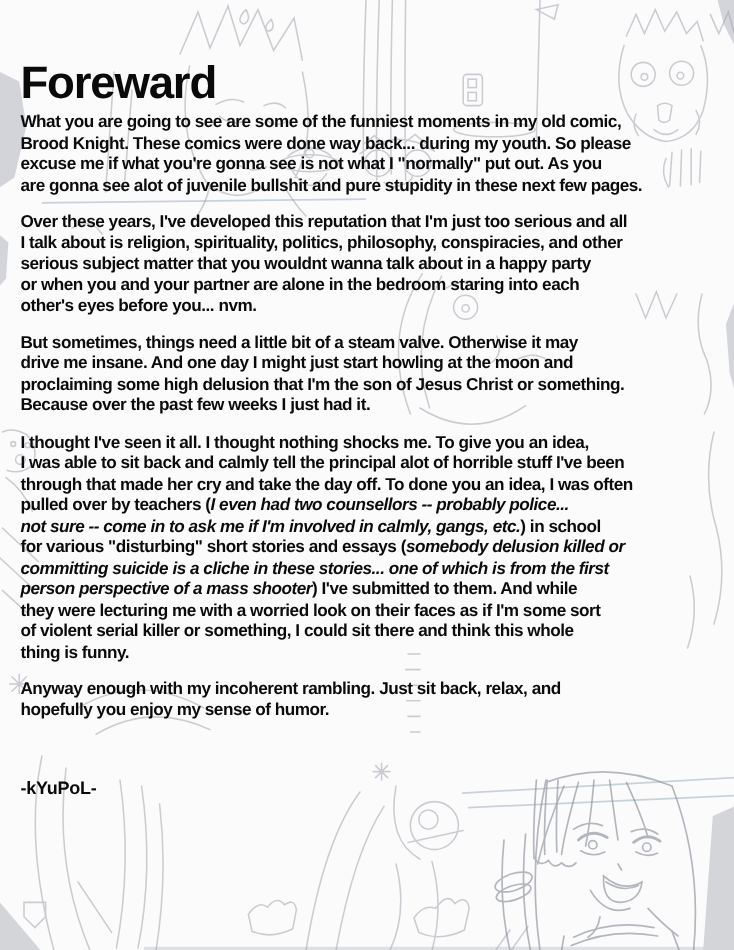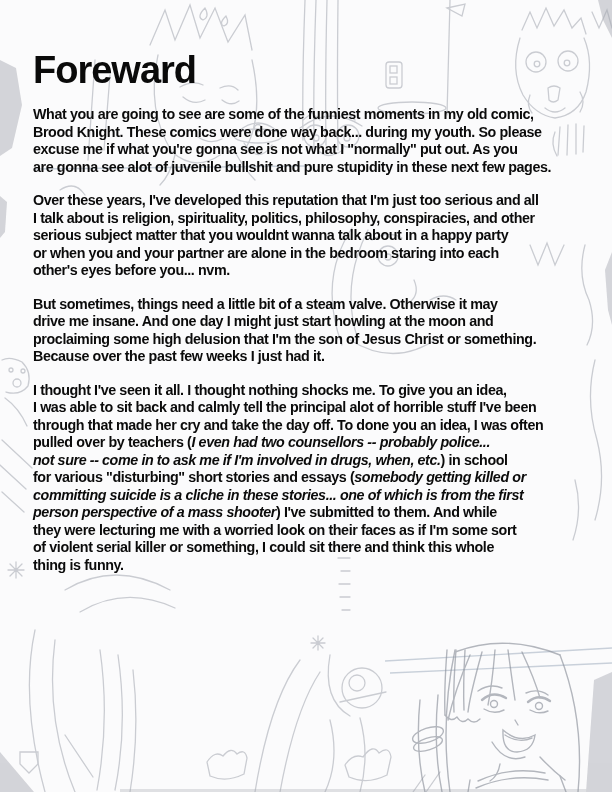--- a/index.html
+++ b/index.html
@@ -3,30 +3,30 @@
 <meta charset="utf-8">
 <style>
   html,body{margin:0;padding:0;background:#e8e8ea;}
   .page{
     position:relative;width:612px;height:792px;overflow:hidden;
     background:#fbfbfc;
     font-family:"Liberation Sans", sans-serif;
   }
   .sketch{position:absolute;left:0;top:0;width:612px;height:792px;}
   .content{
-    position:absolute;left:33px;top:50px;width:578px;
+    position:absolute;left:17px;top:50px;width:578px;
     color:#0b0b0b;
   }
   .title{
     margin:0 0 3px 0;
     font-size:38px;line-height:40px;font-weight:700;letter-spacing:-1px;
     color:#0a0a0a;
   }
   .para{
-    margin:16px 0 13px 0;
+    margin:4px 0 13px 0;
     font-size:14.3px;line-height:17.5px;font-weight:700;
     letter-spacing:-0.4px;
     white-space:pre-line;
     color:#0b0b0b;
   }
   .para .em{font-style:italic;}
   .signature{
     margin:48px 0 0 0;
     font-size:15px;font-weight:700;letter-spacing:-0.2px;color:#0a0a0a;
   }
@@ -212,22 +212,25 @@
 or when you and your partner are alone in the bedroom staring into each
 other's eyes before you... nvm.</p>
     <p class="para">But sometimes, things need a little bit of a steam valve.  Otherwise it may
 drive me insane.  And one day I might just start howling at the moon and
 proclaiming some high delusion that I'm the son of Jesus Christ or something.
 Because over the past few weeks I just had it.</p>
     <p class="para"><span>I thought I've seen it all.  I thought nothing shocks me.  To give you an idea,
 I was able to sit back and calmly tell the principal alot of horrible stuff I've been
 through that made her cry and take the day off.   To done you an idea, I was often
 pulled over by teachers (</span><span class="em">I even had two counsellors -- probably police...
-not sure -- come in to ask me if I'm involved in drugs, when, etc.</span><span>) in school
-for various "disturbing" short stories and essays (</span><span class="em">somebody getting killed or
+not sure -- come in to ask me if I'm involved in calmly, gangs, etc.</span><span>) in school
+for various "disturbing" short stories and essays (</span><span class="em">somebody delusion killed or
 committing suicide is a cliche in these stories... one of which is from the first
 person perspective of a mass shooter</span><span>)  I've submitted to them.  And while
 they were lecturing me with a worried look on their faces as if I'm some sort
 of violent serial killer or something, I could sit there and think this whole
 thing is funny.</span></p>
+    <p class="para">Anyway enough with my incoherent rambling.  Just sit back, relax, and
+hopefully you enjoy my sense of humor.</p>
+    <p class="signature">-kYuPoL-</p>
   </div>
 
 </div>
 
 </body></html>

